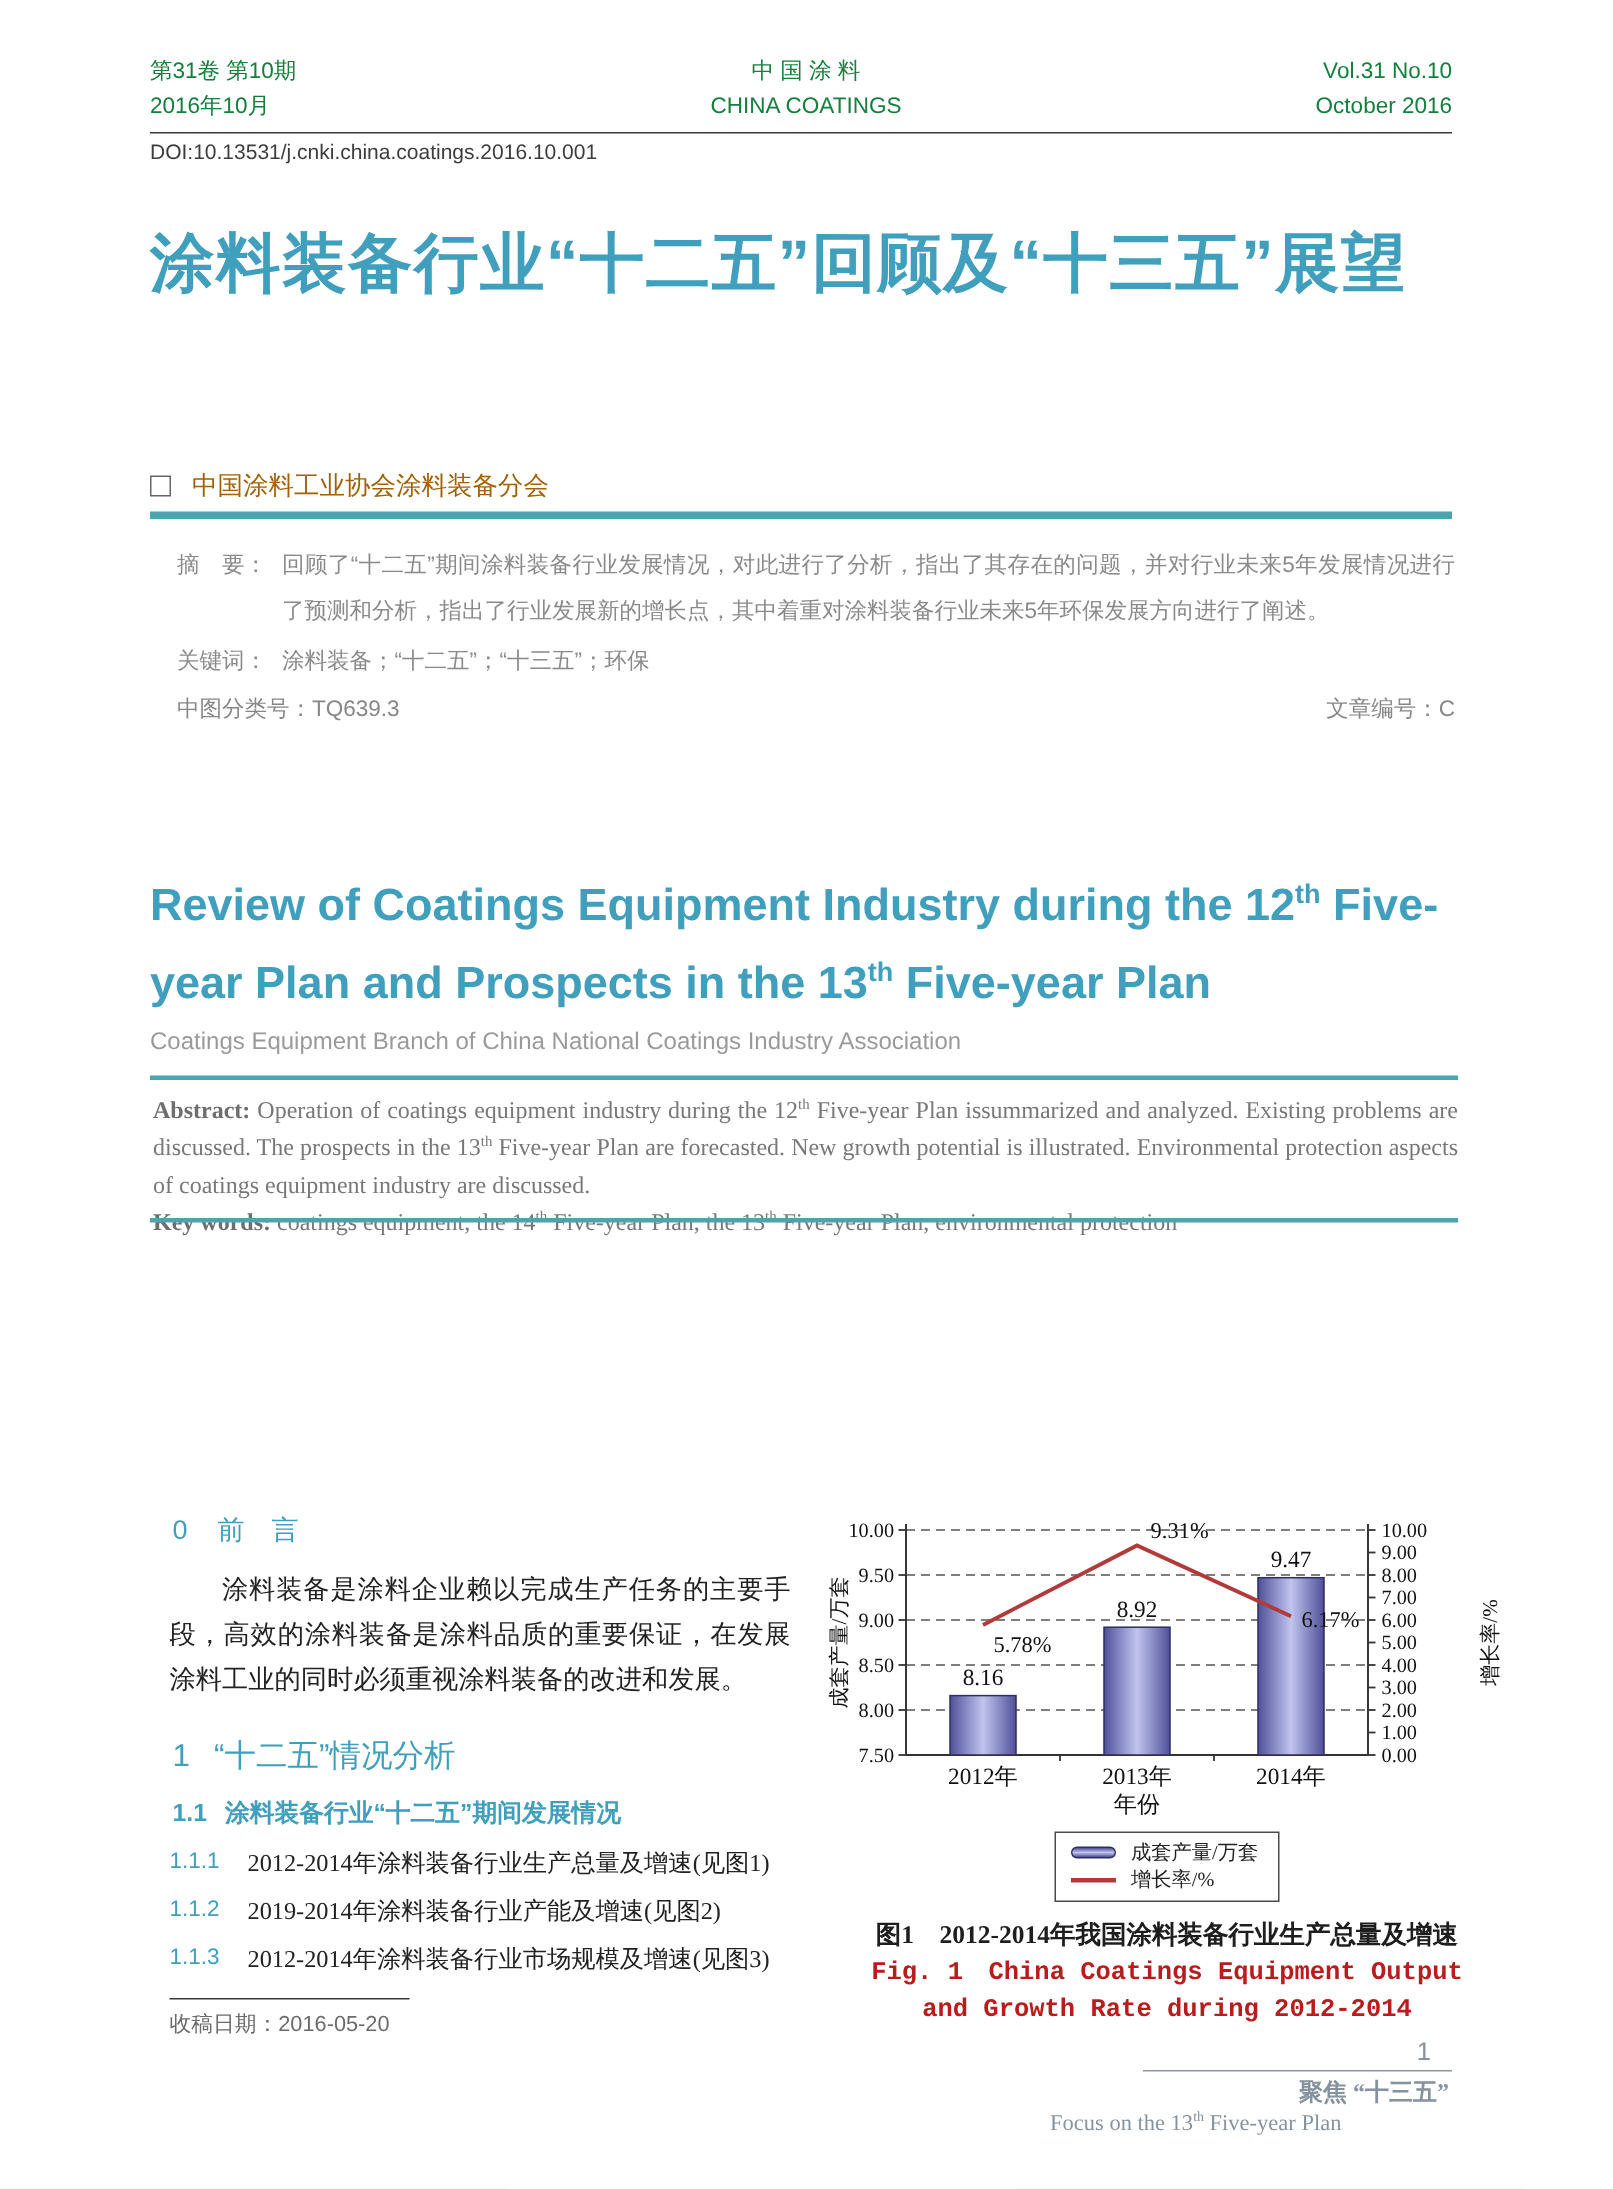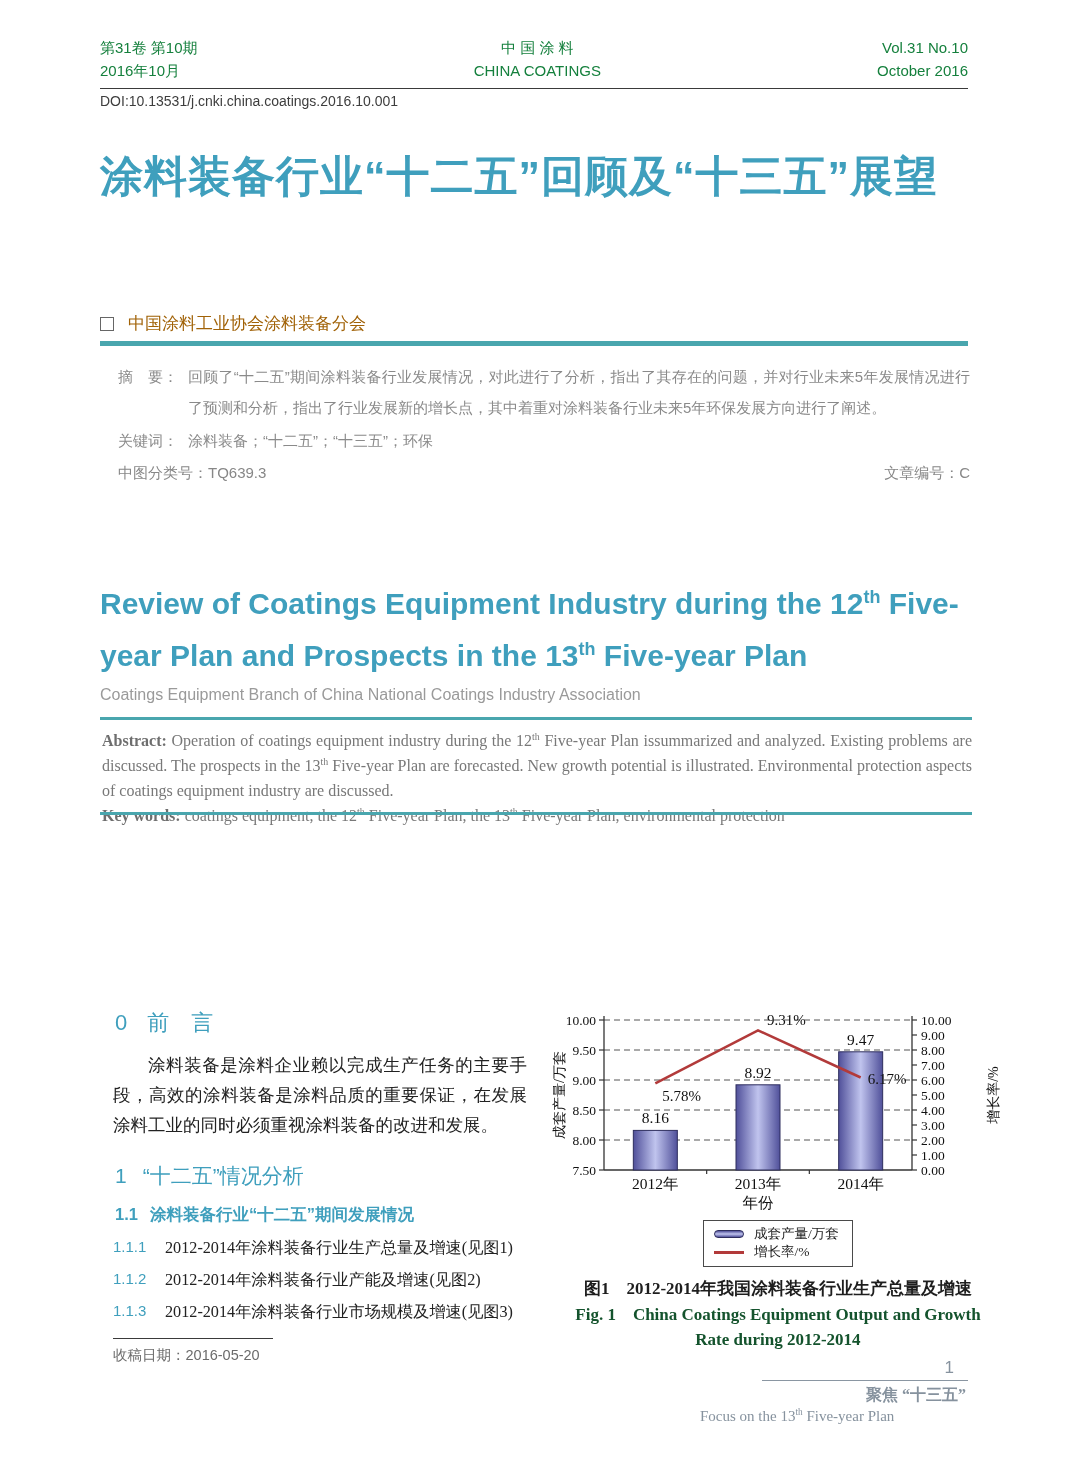--- a/index.html
+++ b/index.html
@@ -42,21 +42,21 @@
   .title-en sup{font-size:60%;}
   .affil{position:absolute;left:100px;top:686px;font-size:16px;color:#9a9a9a;}
   .rule2{position:absolute;left:100px;top:717px;width:872px;height:3px;background:var(--rule);}
   .abs-en{position:absolute;left:102px;top:729px;width:870px;font-family:Liberation Serif, serif;
     font-size:16px;color:#787878;line-height:1.55;text-align:justify;}
   .abs-en b{color:#6e6e6e;}
   .abs-en sup{font-size:62%;}
   .rule3{position:absolute;left:100px;top:812px;width:872px;height:3px;background:var(--rule);}
   
   .left-col{position:absolute;left:113px;top:1008px;width:414px;}
-  .h0{color:var(--accent);font-size:22px;margin:0 0 13px 2px;font-weight:normal;}
+  .h0{color:var(--accent);font-size:18px;margin:0 0 13px 2px;font-weight:normal;}
   .h0 .num{margin-right:20px;}
   .para{font-family:"Liberation Serif",serif;font-size:17.5px;color:#222;line-height:1.7;
     text-align:justify;text-indent:2em;margin-bottom:22px;}
   .h1s{color:var(--accent);font-size:21px;margin:0 0 14px 2px;font-weight:normal;}
   .h1s .num{margin-right:16px;}
   .h11{color:var(--accent);font-size:16.5px;font-weight:bold;margin:0 0 10px 2px;}
   .h11 .num{margin-right:12px;font-weight:bold;}
   .item{display:flex;margin-bottom:7px;}
   .item .num{flex:0 0 52px;color:var(--accent);font-size:15px;padding-top:2px;}
   .item .txt{flex:1;font-family:"Liberation Serif",serif;font-size:16.2px;color:#222;line-height:1.55;}
@@ -65,22 +65,22 @@
   
   .right-col{position:absolute;left:550px;top:1010px;width:456px;}
   .legend-box{margin:6px auto 0 auto;width:150px;border:1px solid #4a4a4a;padding:4px 8px 5px 10px;}
   .legend-row{display:flex;align-items:center;line-height:1.35;}
   .legend-bar{width:30px;height:8px;border:1px solid #2e2e5e;border-radius:4px;
     background:linear-gradient(180deg,#50509a 0%,#c0c4ee 50%,#50509a 100%);margin-right:10px;}
   .legend-line{width:30px;height:3px;background:var(--line-red,#b23a3a);margin-right:10px;}
   .legend-label{font-family:"Liberation Serif",serif;font-size:13.5px;color:#222;white-space:nowrap;}
   .cap-zh{margin-top:10px;text-align:center;font-family:"Liberation Serif",serif;
     font-weight:bold;font-size:17px;color:#1e1e1e;}
-  .cap-en{margin:3px auto 0 auto;width:92%;text-align:center;font-family:Liberation Serif, serif;
-    font-weight:bold;font-size:17px;color:#14532d;line-height:1.45;}
+  .cap-en{margin:3px auto 0 auto;width:92%;text-align:center;font-family:Liberation Mono, monospace;
+    font-weight:bold;font-size:17px;color:#b91c1c;line-height:1.45;}
   
   .footer{position:absolute;left:700px;top:1358px;width:268px;color:#86929e;}
   .footer .pnum{text-align:right;padding-right:14px;font-size:17px;margin-bottom:2px;}
   .footer .fline{margin-left:auto;width:206px;border-top:1px solid #8a96a2;}
   .footer .fzh{text-align:right;padding-right:2px;margin-top:4px;
     font-family:"Liberation Serif",serif;font-weight:bold;font-size:16px;}
   .footer .fen{text-align:left;font-family:"Liberation Serif",serif;font-size:15px;margin-top:1px;}
   .footer .fen sup{font-size:62%;}
   svg text{font-family:"Liberation Serif",serif;}
 </style>
@@ -128,42 +128,42 @@
       <span>文章编号：C</span>
     </div>
   </div>
 
   <h2 class="title-en"><span>Review of Coatings Equipment Industry during the 12</span><sup>th</sup><span> Five-year Plan and Prospects in the 13</span><sup>th</sup><span> Five-year Plan</span></h2>
   <div class="affil">Coatings Equipment Branch of China National Coatings Industry Association</div>
 
   <div class="rule2"></div>
   <div class="abs-en">
     <b>Abstract:</b><span> Operation of coatings equipment industry during the 12</span><sup>th</sup><span> Five-year Plan issummarized and analyzed. Existing problems are discussed. The prospects in the 13</span><sup>th</sup><span> Five-year Plan are forecasted. New growth potential is illustrated. Environmental protection aspects of coatings equipment industry are discussed.</span><br>
-    <b>Key words:</b><span> coatings equipment, the 12</span><sup>th</sup><span> Five-year Plan, the 13</span><sup>th</sup><span> Five-year Plan, environmental protection</span>
+    <b>Key words:</b><span> coatings equipment, the 14</span><sup>th</sup><span> Five-year Plan, the 13</span><sup>th</sup><span> Five-year Plan, environmental protection</span>
   </div>
   <div class="rule3"></div>
 
   <div class="left-col">
     <h3 class="h0">
       <span class="num">0</span><span>前　言</span>
     </h3>
     <p class="para">涂料装备是涂料企业赖以完成生产任务的主要手段，高效的涂料装备是涂料品质的重要保证，在发展涂料工业的同时必须重视涂料装备的改进和发展。</p>
     <h3 class="h1s">
       <span class="num">1</span><span>“十二五”情况分析</span>
     </h3>
     <h4 class="h11">
       <span class="num">1.1</span><span>涂料装备行业“十二五”期间发展情况</span>
     </h4>
     <div class="item">
       <span class="num">1.1.1</span>
       <span class="txt">2012-2014年涂料装备行业生产总量及增速(见图1)</span>
     </div>
     <div class="item">
       <span class="num">1.1.2</span>
-      <span class="txt">2012-2014年涂料装备行业产能及增速(见图2)</span>
+      <span class="txt">2019-2014年涂料装备行业产能及增速(见图2)</span>
     </div>
     <div class="item">
       <span class="num">1.1.3</span>
       <span class="txt">2012-2014年涂料装备行业市场规模及增速(见图3)</span>
     </div>
     <div class="received">收稿日期：2016-05-20</div>
   </div>
 
   <div class="right-col">
     <svg id="chart-svg" width="456" height="200" viewBox="0 0 456 200">

